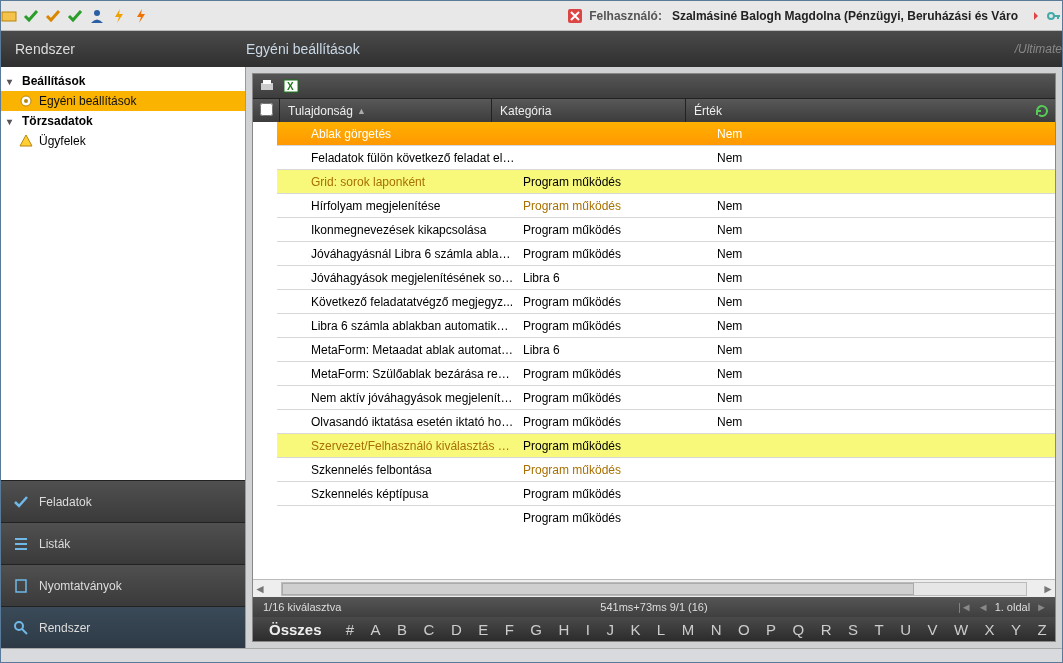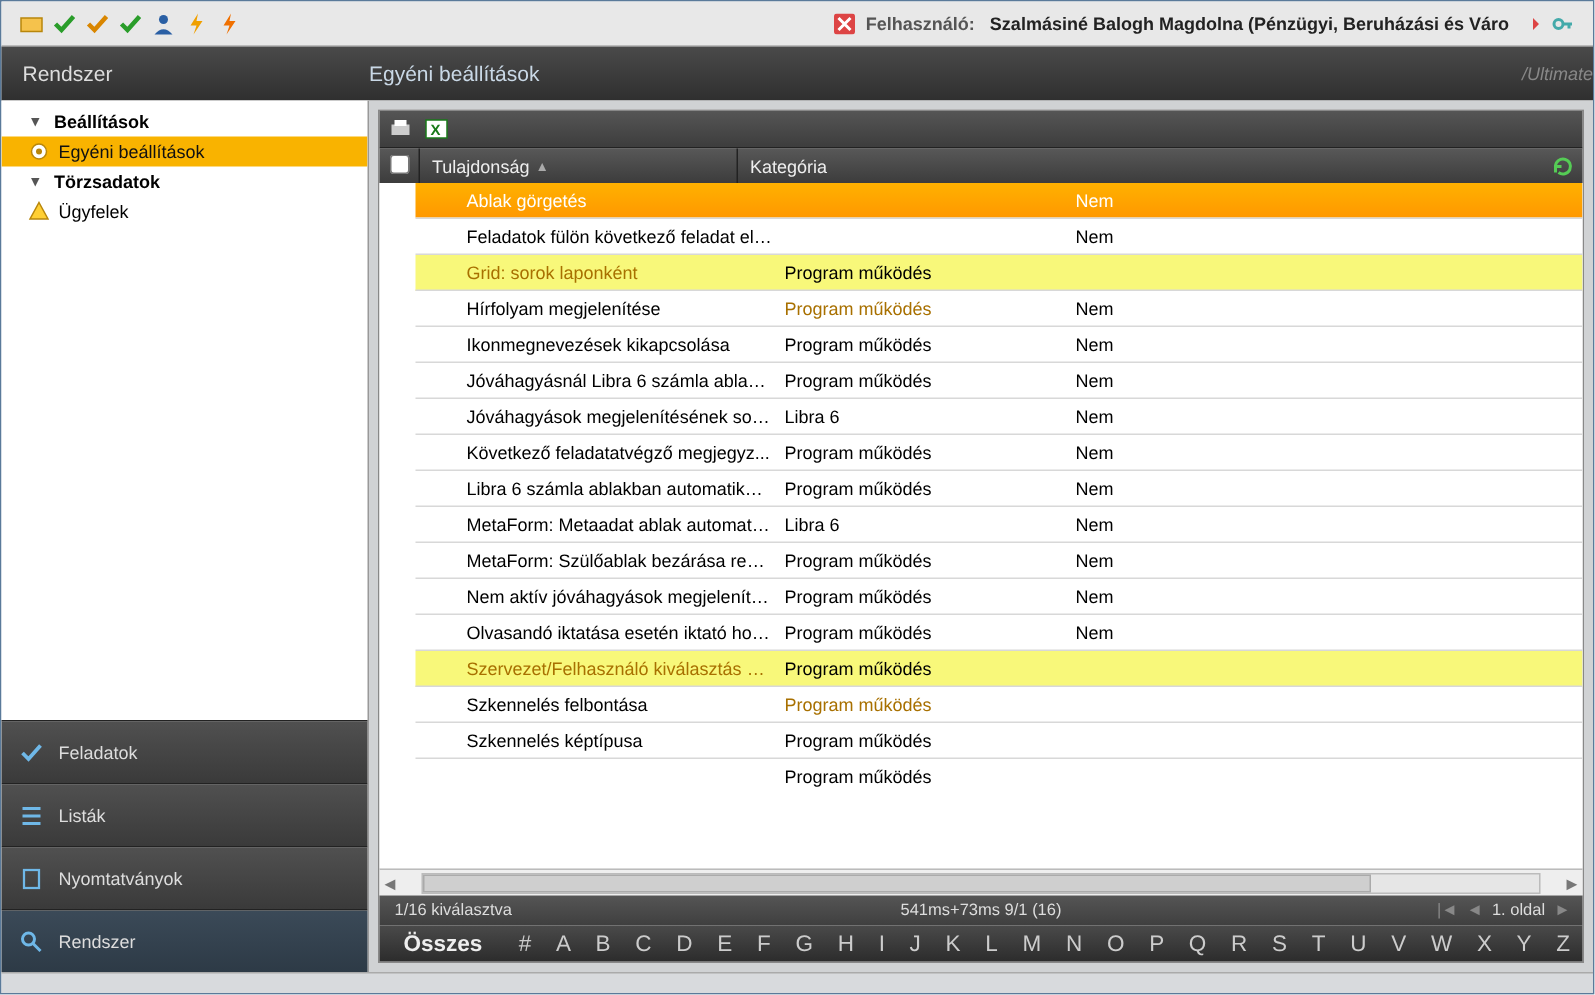--- a/index.html
+++ b/index.html
@@ -1,37 +1,37 @@
 <!DOCTYPE html>
 <html><head>
 <meta charset="utf-8">
 <style>
   * { box-sizing: border-box; margin: 0; padding: 0; }
   body { font-family: Arial, sans-serif; font-size: 12px; background: #d3d5d7; overflow: hidden; }
   .app { width: 1063px; height: 663px; background: #fff; display: flex; flex-direction: column; border: 1px solid #5a7a9a; }
 
   
-  .top-toolbar { height: 30px; background: #e8e8e8; display: flex; align-items: center; padding: 0 12px; gap: 6px; border-bottom: 1px solid #bbb; }
+  .top-toolbar { height: 30px; background: #e8e8e8; display: flex; align-items: center; padding: 0 0; gap: 6px; border-bottom: 1px solid #bbb; }
   .top-toolbar .spacer { flex: 1; }
   .top-toolbar .icon { width: 16px; height: 16px; display:inline-flex; align-items:center; justify-content:center;}
   .user-label { font-weight: bold; color: #555; margin-right:4px;}
   .user-name { font-weight: bold; color: #222; }
 
   
   .header-bar { height: 36px; background: linear-gradient(#4a4a4a,#2f2f2f); color: #ddd; display: flex; align-items: center; }
   .header-left { width: 245px; padding-left: 14px; font-size: 14px; }
   .header-title { font-size: 14px; color: #c9d8e6; }
   .header-bar .logo { margin-left:auto; color:#888; font-weight:normal; font-style:italic;}
 
   
   .main { flex: 1; display: flex; min-height:0; }
   .sidebar { width: 245px; background: #fff; border-right: 1px solid #999; display:flex; flex-direction:column;}
   .sidebar-tree { flex:1; padding: 4px 0; overflow:auto;}
   .tree-item { padding: 3px 6px 3px 18px; cursor: pointer; display:flex; align-items:center; gap:6px;}
-  .tree-item.group { padding-left: 20px; font-weight: bold; cursor:default;}
+  .tree-item.group { padding-left: 6px; font-weight: bold; cursor:default;}
   .tree-item.group::before { content:"▾"; font-size:10px; color:#555; margin-right:4px;}
   .tree-item.selected { background: #f9b300; color:#111;}
   .tree-icon { width:14px; height:14px; display:inline-block;}
   .bottom-nav { }
   .bottom-nav-item { height: 42px; background: linear-gradient(#505050,#3a3a3a); color:#ddd; display:flex; align-items:center; gap:10px; padding:0 12px; border-top:1px solid #222; cursor:pointer;}
   .bottom-nav-item .bicon { width:16px; height:16px; display:inline-flex; align-items:center; justify-content:center;}
   .bottom-nav-item.active { background: linear-gradient(#3b4a58,#2d3a46);}
 
   
   .content { flex:1; display:flex; flex-direction:column; background:#d0d2d4; padding:6px; min-width:0;}
@@ -222,20 +222,23 @@
         </div>
         <div class="grid-header">
           <div class="gh-check"><input type="checkbox" style=""></div>
           <div class="gh-cell" style="width:212px">
               <span>Tulajdonság</span>
               <span class="gh-sort">▲</span>
             </div>
           <div class="gh-cell" style="width:194px">
               <span>Kategória</span>
             </div>
+          <div class="gh-cell" style="flex:1">
+              <span>Érték</span>
+            </div>
           <span class="gh-refresh">
               <svg width="14" height="14">
                 <path d="M2 7a5 5 0 1 1 2 4" fill="none" stroke="#5c5" stroke-width="2"></path>
                 <path d="M2 11 L2 7 L6 7" fill="none" stroke="#5c5" stroke-width="2"></path>
               </svg>
             </span>
         </div>
         <div class="grid-body" id="grid-body">
             <div class="row selected">
               <div class="c0"></div>

